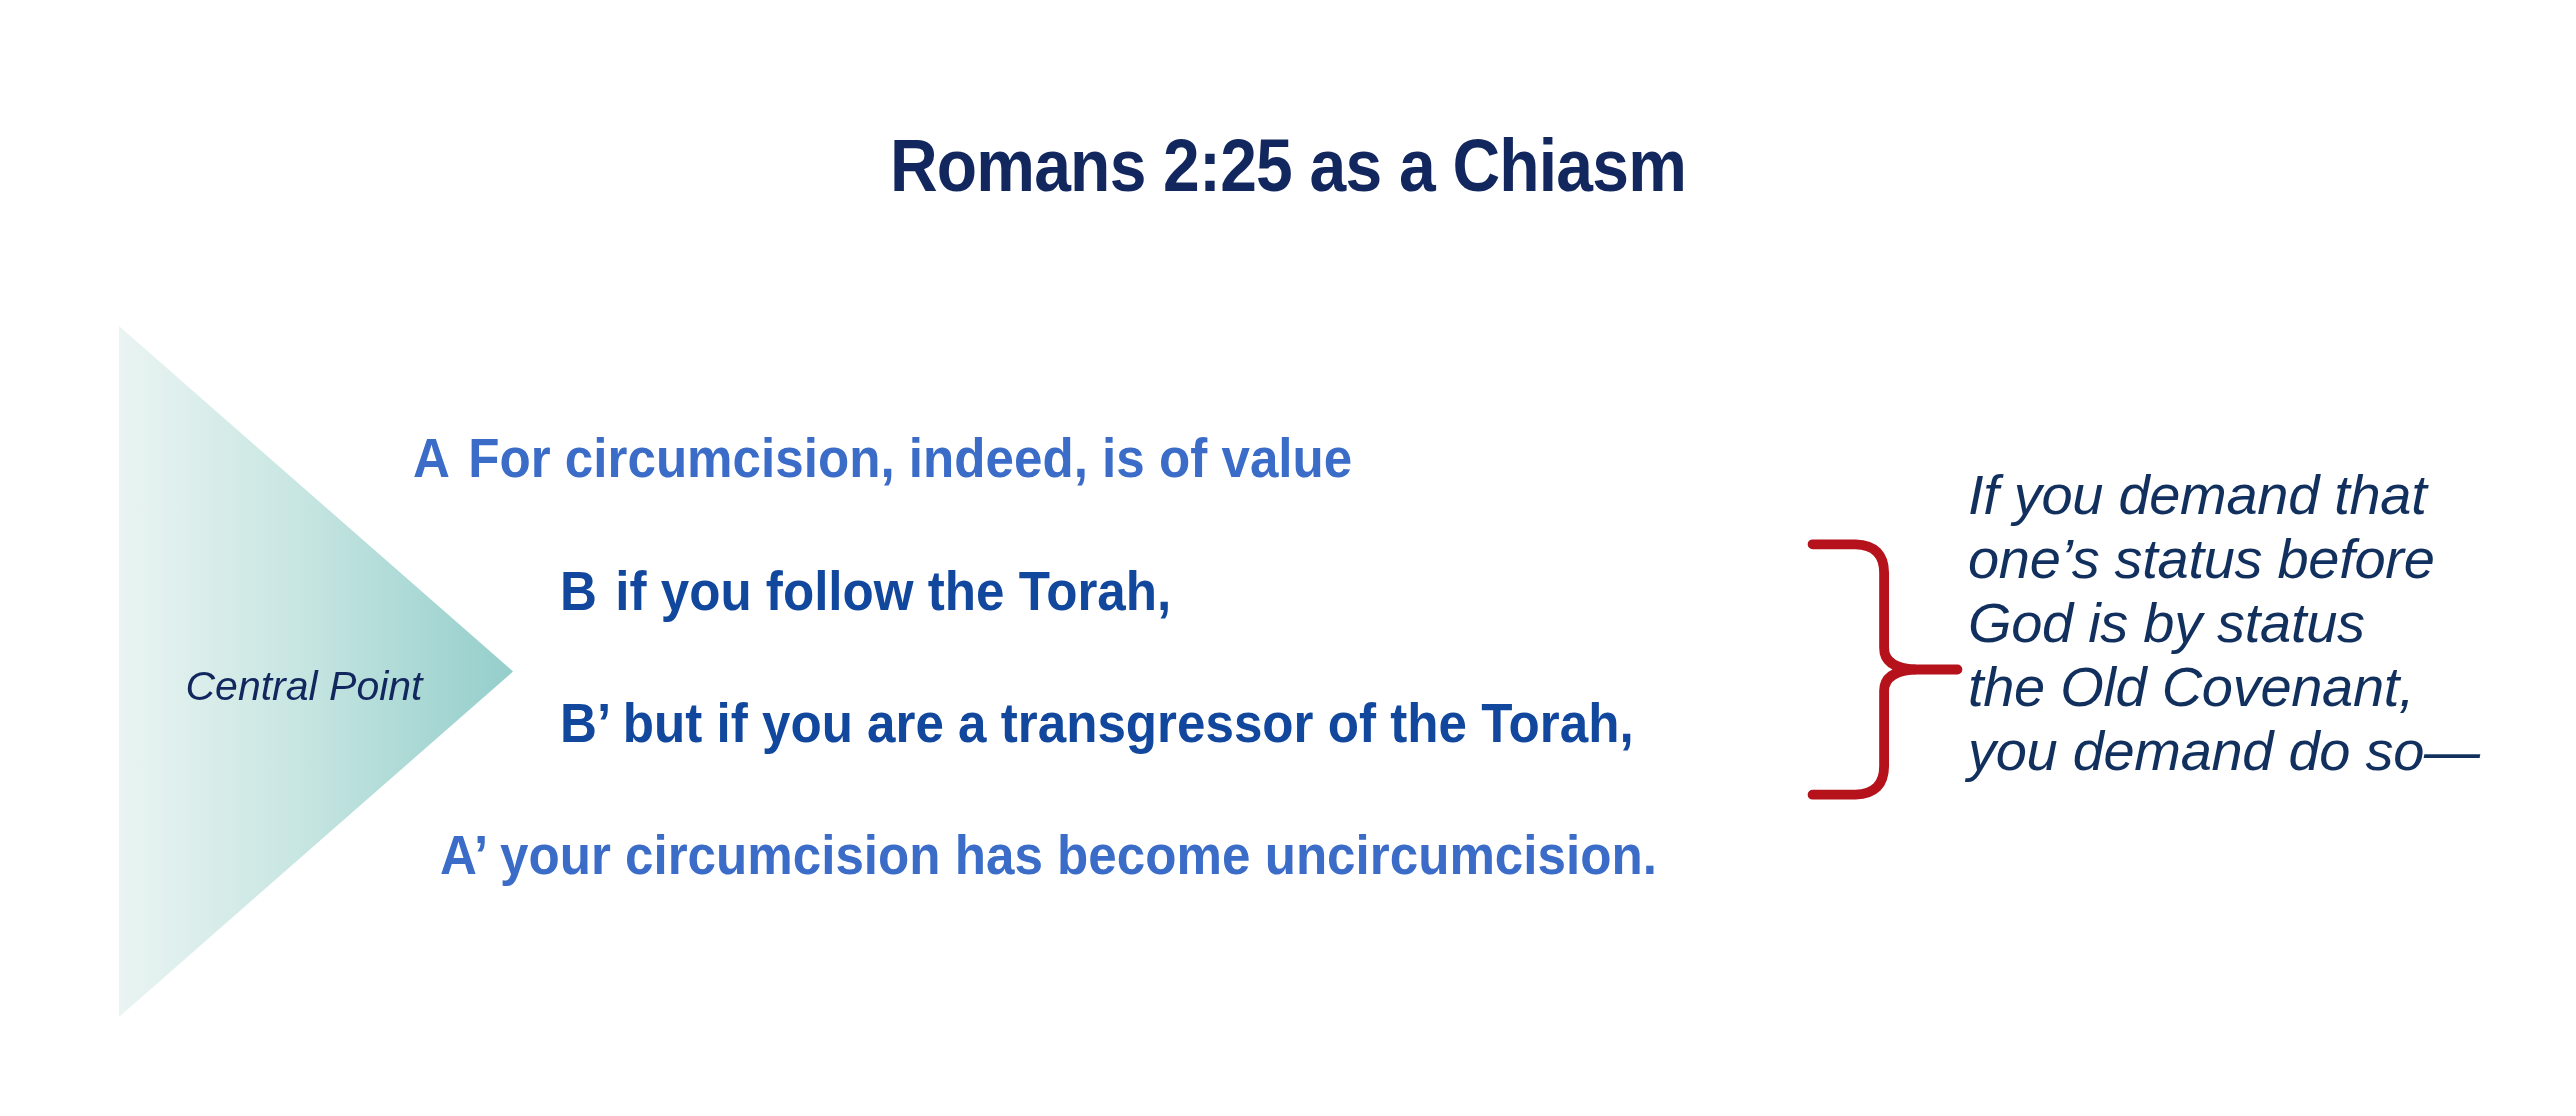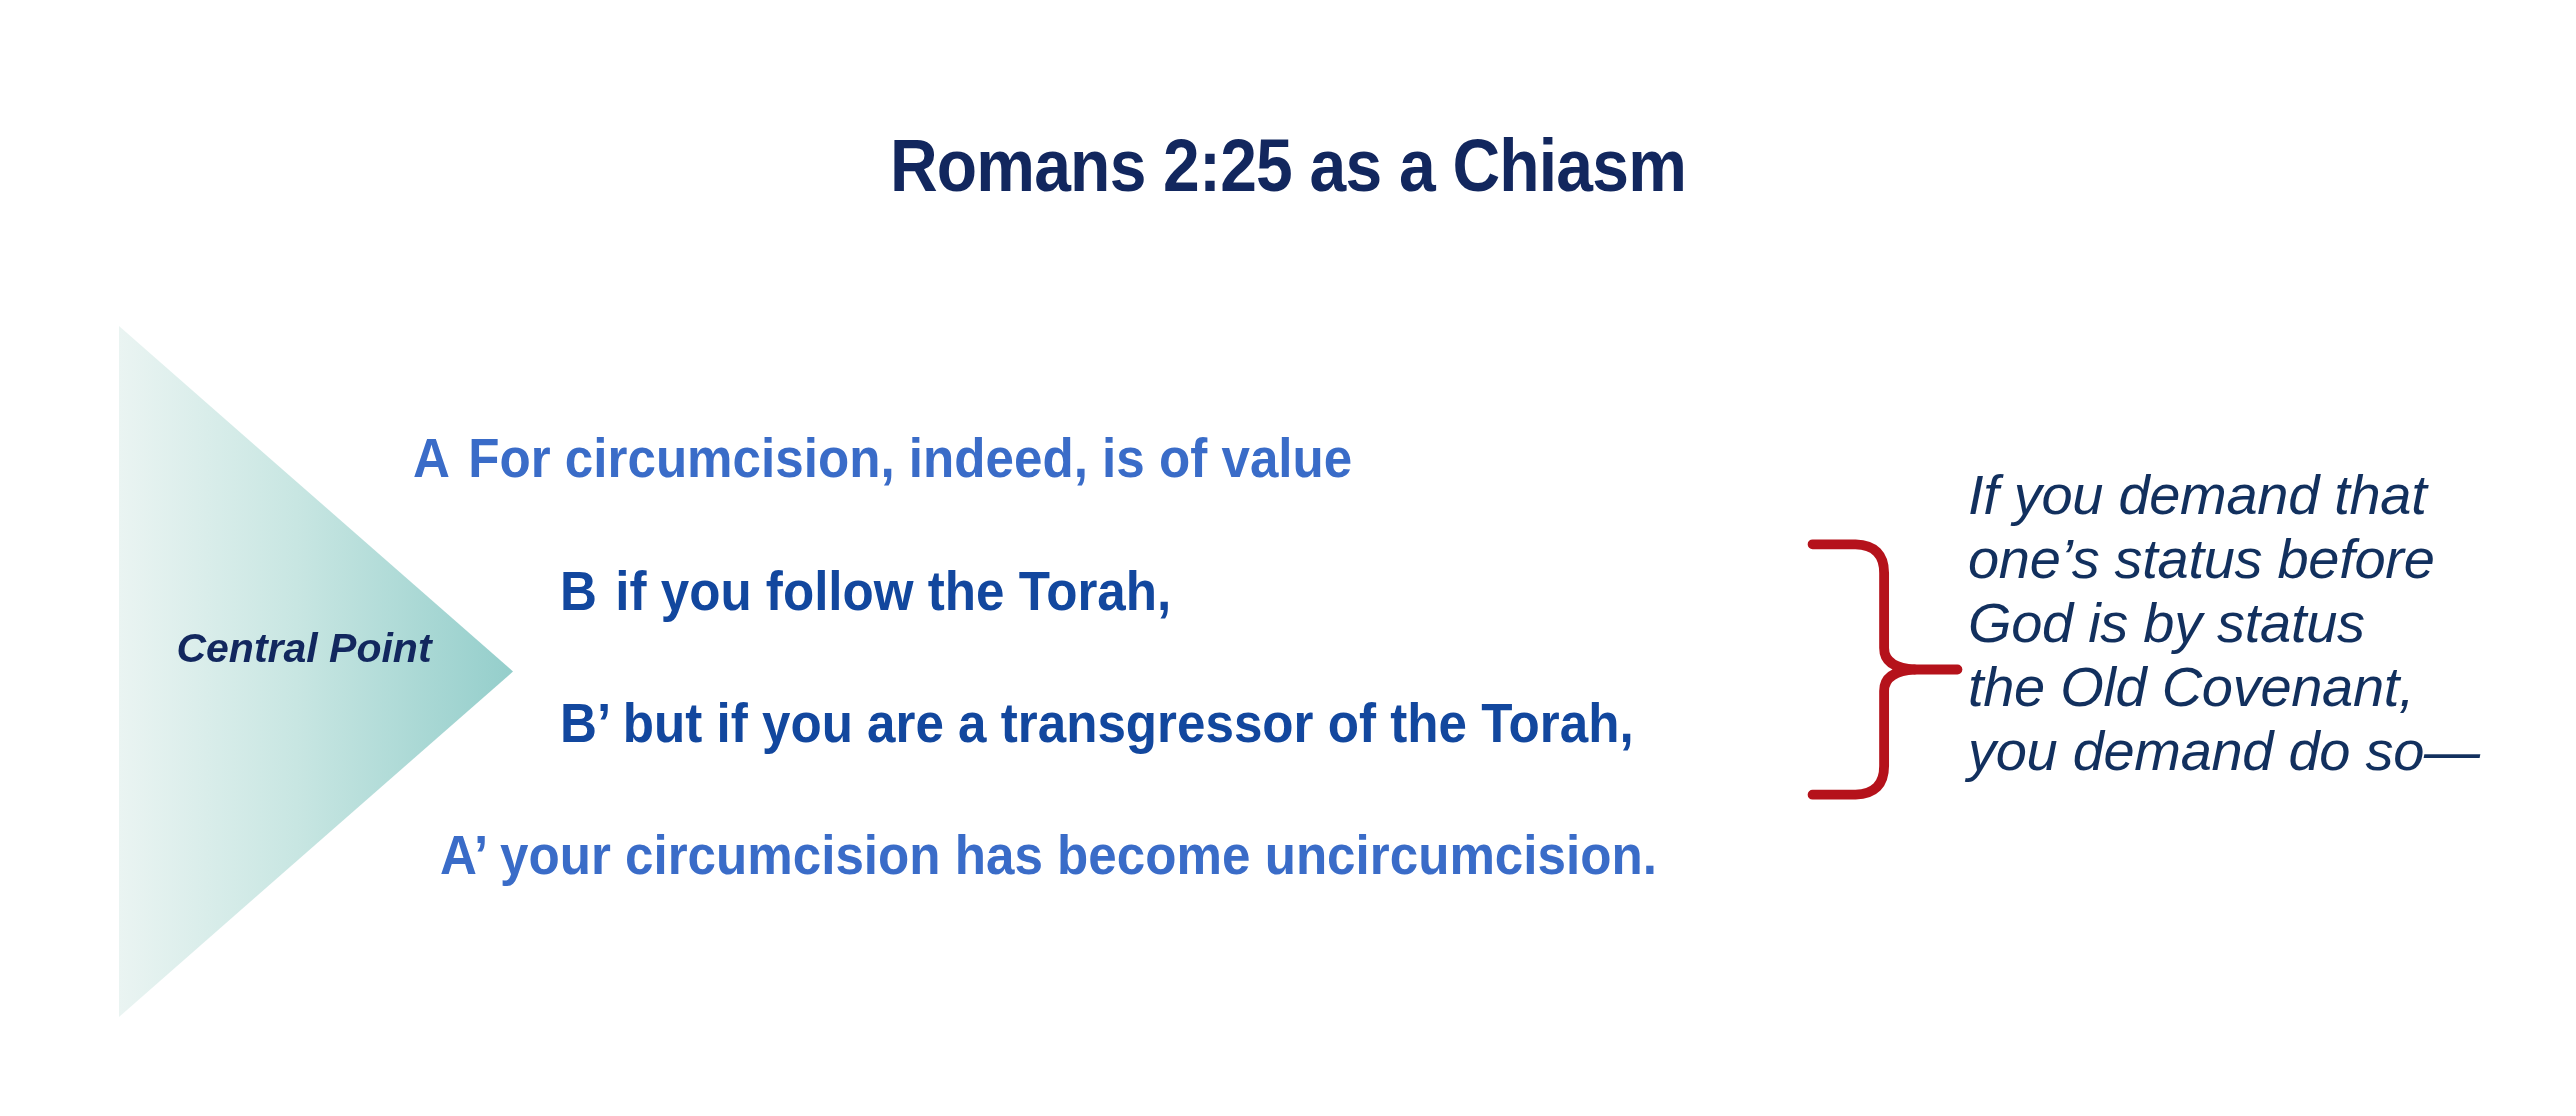--- a/index.html
+++ b/index.html
@@ -47,26 +47,26 @@
     height: 691px;
   }
   #central-point-arrow svg {
     display: block;
     width: 100%;
     height: 100%;
   }
   #central-point-label {
     position: absolute;
     left: 125px;
-    top: 628px;
+    top: 666px;
     width: 358px;
     text-align: center;
     font-family: "Liberation Sans", sans-serif;
     font-size: 41px;
-    font-weight: 700;
+    font-weight: 400;
     font-style: italic;
     color: #12275e;
     white-space: nowrap;
     line-height: 1;
   }
 
   
   .chiasm-line {
     position: absolute;
     font-family: "Liberation Sans Narrow", "Liberation Sans", sans-serif;

